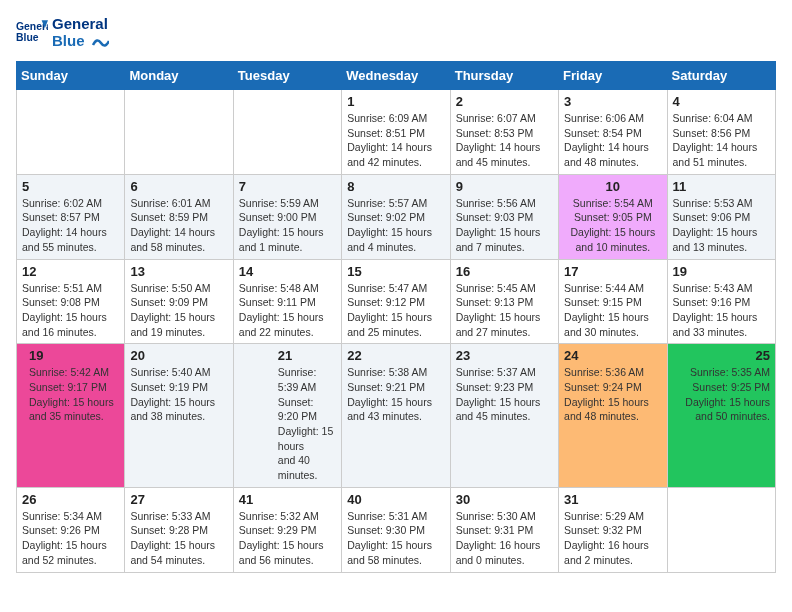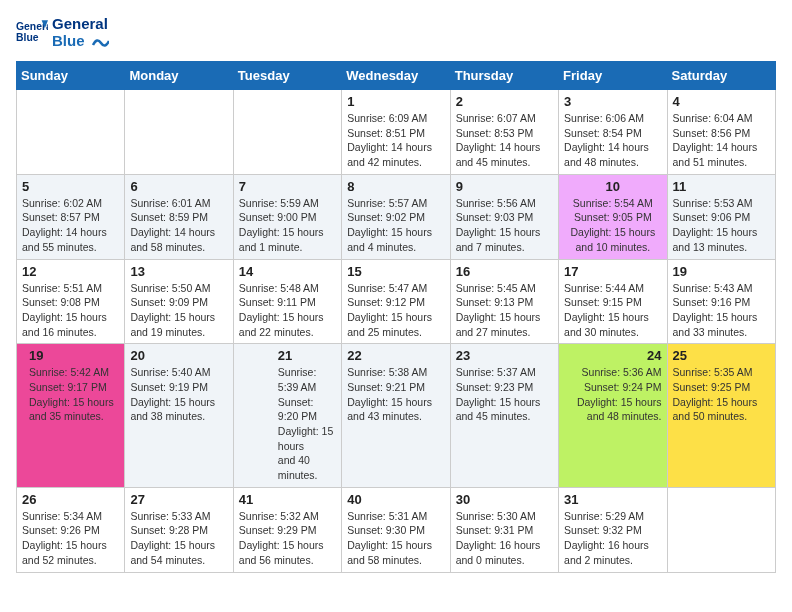--- a/index.html
+++ b/index.html
@@ -210,25 +210,25 @@
           <div class="day-info">Sunrise: 5:39 AM<br>Sunset: 9:20 PM<br>Daylight: 15 hours<br>and 40 minutes.</div>
         </td>
         <td style="background: rgb(240, 244, 248);">
           <div class="day-number">22</div>
           <div class="day-info">Sunrise: 5:38 AM<br>Sunset: 9:21 PM<br>Daylight: 15 hours<br>and 43 minutes.</div>
         </td>
         <td style="background: rgb(240, 244, 248);">
           <div class="day-number">23</div>
           <div class="day-info">Sunrise: 5:37 AM<br>Sunset: 9:23 PM<br>Daylight: 15 hours<br>and 45 minutes.</div>
         </td>
-        <td style="background: #bef264; text-align: right;">
+        <td style="background: #fdba74;">
           <div class="day-number">24</div>
           <div class="day-info">Sunrise: 5:36 AM<br>Sunset: 9:24 PM<br>Daylight: 15 hours<br>and 48 minutes.</div>
         </td>
-        <td style="background: #fde047;">
+        <td style="background: #22c55e; text-align: right;">
           <div class="day-number">25</div>
           <div class="day-info">Sunrise: 5:35 AM<br>Sunset: 9:25 PM<br>Daylight: 15 hours<br>and 50 minutes.</div>
         </td>
       </tr>
       <tr>
         <td>
           <div class="day-number">26</div>
           <div class="day-info">Sunrise: 5:34 AM<br>Sunset: 9:26 PM<br>Daylight: 15 hours<br>and 52 minutes.</div>
         </td>
         <td>

